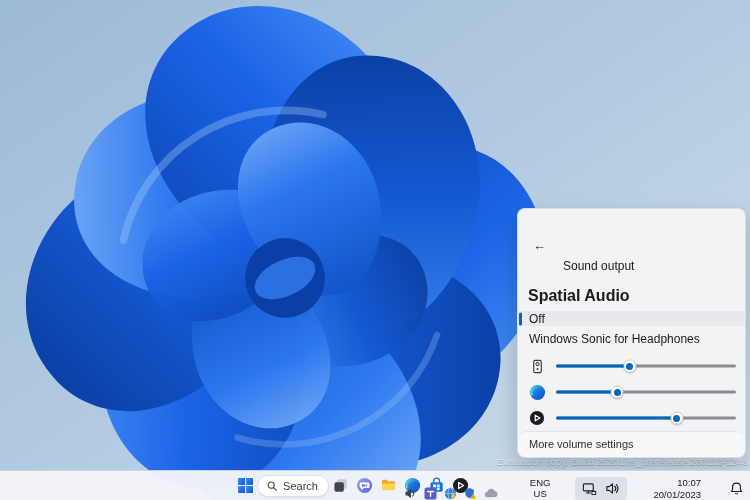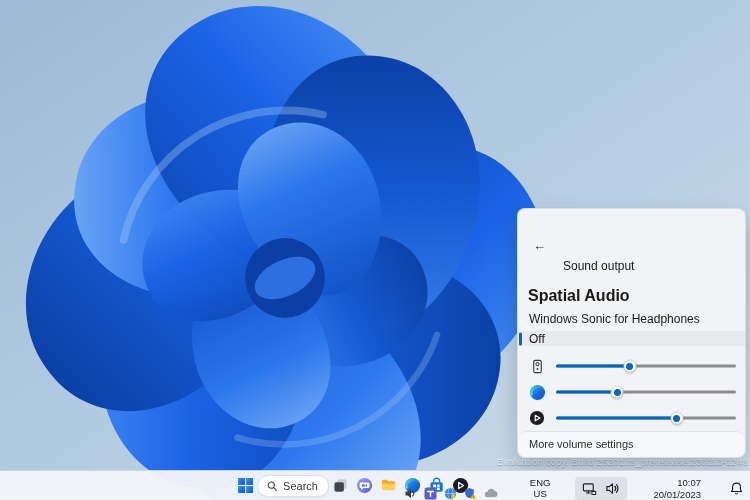--- a/index.html
+++ b/index.html
@@ -137,25 +137,25 @@
 <div class="watermark">Evaluation copy. Build 25201.rs_prerelease.230113-1248</div>
 
 <section class="flyout">
   <div class="fly-header">
     <button class="back-btn">←</button>
     <span class="fly-title">Sound output</span>
   </div>
 
   <div class="sec-heading">Spatial Audio</div>
 
+  <div class="option-row selected">
+    <span>Off</span>
+  </div>
   <div class="option-row">
     <span>Windows Sonic for Headphones</span>
-  </div>
-  <div class="option-row selected">
-    <span>Off</span>
   </div>
 
 
   <div class="mixer">
     <div class="slider-row">
       <span class="app-icon">
         <svg width="17" height="17" viewBox="0 0 18 18">
           <rect x="5" y="2.5" width="8" height="13" rx="1.6" fill="none" stroke="#3a3a3a" stroke-width="1.2"></rect>
           <circle cx="9" cy="6.4" r="1.7" fill="none" stroke="#3a3a3a" stroke-width="1.1"></circle>
           <circle cx="9" cy="11.6" r="1" fill="#3a3a3a"></circle>

